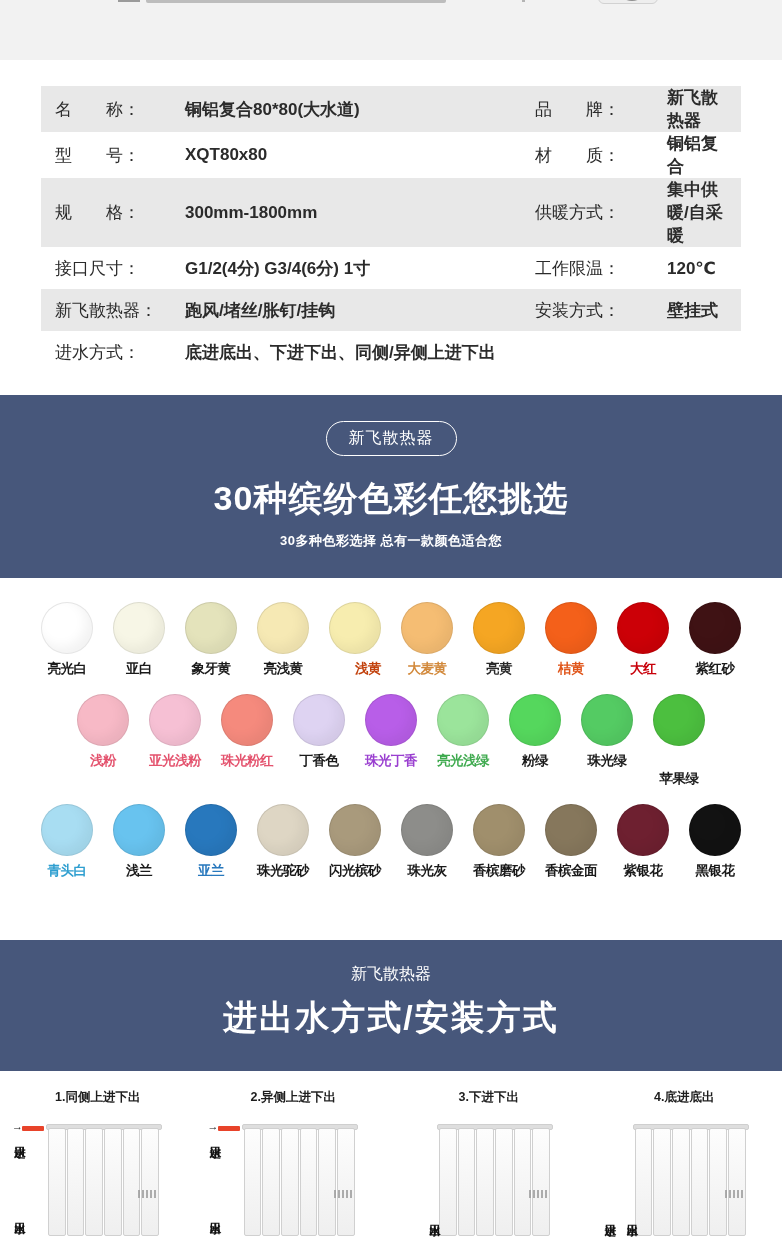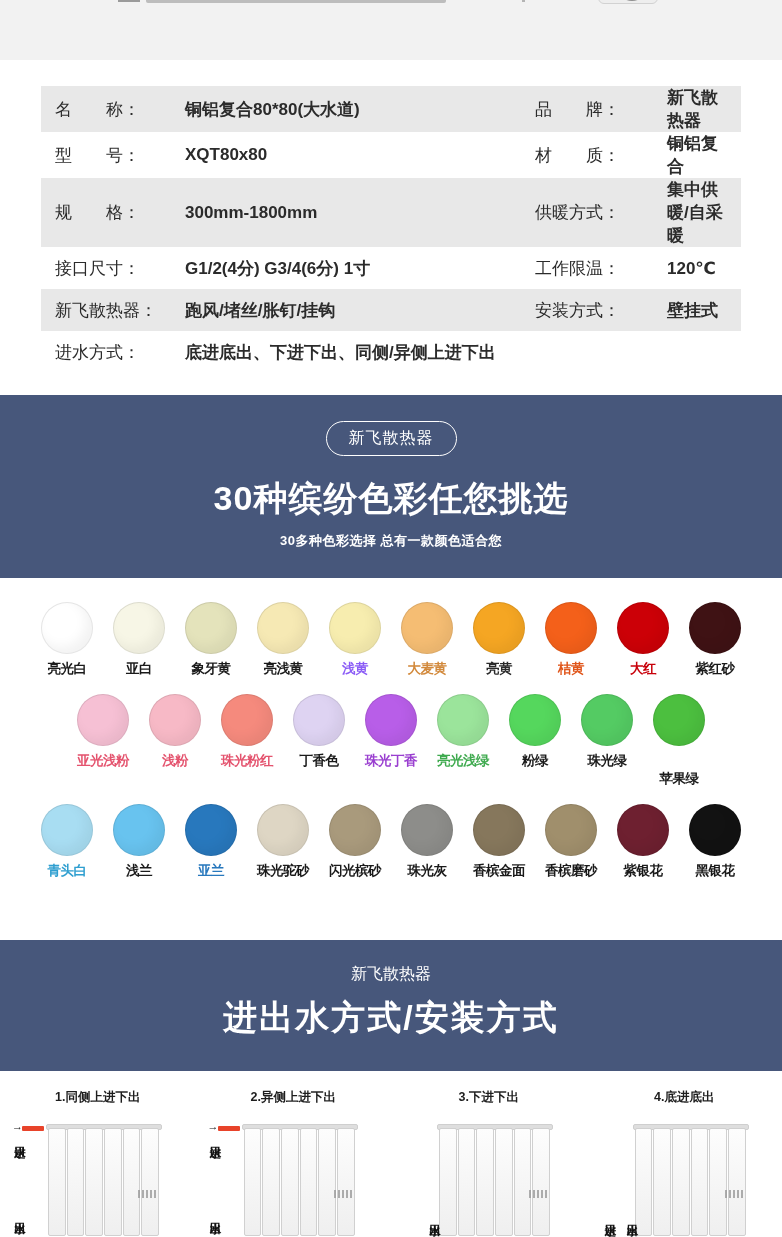--- a/index.html
+++ b/index.html
@@ -321,21 +321,21 @@
       <div class="color-cell">
           <div class="swatch" style="background: rgb(228, 227, 187);"></div>
           <div class="sw-label" style="color: rgb(26, 26, 26);">象牙黄</div>
         </div>
       <div class="color-cell">
           <div class="swatch" style="background: rgb(246, 233, 180);"></div>
           <div class="sw-label" style="color: rgb(26, 26, 26);">亮浅黄</div>
         </div>
       <div class="color-cell">
           <div class="swatch" style="background: rgb(247, 237, 175);"></div>
-          <div class="sw-label" style="color: #8b5cf6;">浅黄</div>
+          <div class="sw-label" style="color: #c2410c; text-align: right;">浅黄</div>
         </div>
       <div class="color-cell">
           <div class="swatch" style="background: rgb(245, 189, 115);"></div>
           <div class="sw-label" style="color: rgb(210, 137, 59);">大麦黄</div>
         </div>
       <div class="color-cell">
           <div class="swatch" style="background: rgb(245, 166, 35);"></div>
           <div class="sw-label" style="color: rgb(42, 42, 42);">亮黄</div>
         </div>
       <div class="color-cell">
@@ -346,28 +346,28 @@
           <div class="swatch" style="background: rgb(204, 0, 7);"></div>
           <div class="sw-label" style="color: rgb(200, 0, 10);">大红</div>
         </div>
       <div class="color-cell">
           <div class="swatch" style="background: rgb(63, 18, 20);"></div>
           <div class="sw-label" style="color: rgb(26, 26, 26);">紫红砂</div>
         </div>
     </div>
     <div class="color-row">
       <div class="color-cell">
+          <div class="swatch" style="background: rgb(247, 185, 198);"></div>
+          <div class="sw-label" style="color: rgb(228, 83, 110);">浅粉</div>
+        </div>
+      <div class="color-cell">
           <div class="swatch" style="background: rgb(246, 192, 212);"></div>
           <div class="sw-label" style="color: rgb(228, 83, 110);">亚光浅粉</div>
         </div>
       <div class="color-cell">
-          <div class="swatch" style="background: rgb(247, 185, 198);"></div>
-          <div class="sw-label" style="color: rgb(228, 83, 110);">浅粉</div>
-        </div>
-      <div class="color-cell">
           <div class="swatch" style="background: rgb(245, 138, 125);"></div>
           <div class="sw-label" style="color: rgb(228, 83, 110);">珠光粉红</div>
         </div>
       <div class="color-cell">
           <div class="swatch" style="background: rgb(222, 211, 242);"></div>
           <div class="sw-label" style="color: rgb(26, 26, 26);">丁香色</div>
         </div>
       <div class="color-cell">
           <div class="swatch" style="background: rgb(184, 94, 232);"></div>
           <div class="sw-label" style="color: rgb(154, 63, 208);">珠光丁香</div>
@@ -408,26 +408,26 @@
         </div>
       <div class="color-cell">
           <div class="swatch" style="background: rgb(169, 154, 124);"></div>
           <div class="sw-label" style="color: rgb(26, 26, 26);">闪光槟砂</div>
         </div>
       <div class="color-cell">
           <div class="swatch" style="background: rgb(141, 141, 138);"></div>
           <div class="sw-label" style="color: rgb(26, 26, 26);">珠光灰</div>
         </div>
       <div class="color-cell">
+          <div class="swatch" style="background: rgb(160, 143, 108);"></div>
+          <div class="sw-label" style="color: rgb(26, 26, 26);">香槟磨砂</div>
+        </div>
+      <div class="color-cell">
           <div class="swatch" style="background: rgb(134, 119, 92);"></div>
           <div class="sw-label" style="color: rgb(26, 26, 26);">香槟金面</div>
-        </div>
-      <div class="color-cell">
-          <div class="swatch" style="background: rgb(160, 143, 108);"></div>
-          <div class="sw-label" style="color: rgb(26, 26, 26);">香槟磨砂</div>
         </div>
       <div class="color-cell">
           <div class="swatch" style="background: rgb(110, 32, 48);"></div>
           <div class="sw-label" style="color: rgb(26, 26, 26);">紫银花</div>
         </div>
       <div class="color-cell">
           <div class="swatch" style="background: rgb(18, 18, 18);"></div>
           <div class="sw-label" style="color: rgb(26, 26, 26);">黑银花</div>
         </div>
     </div>

